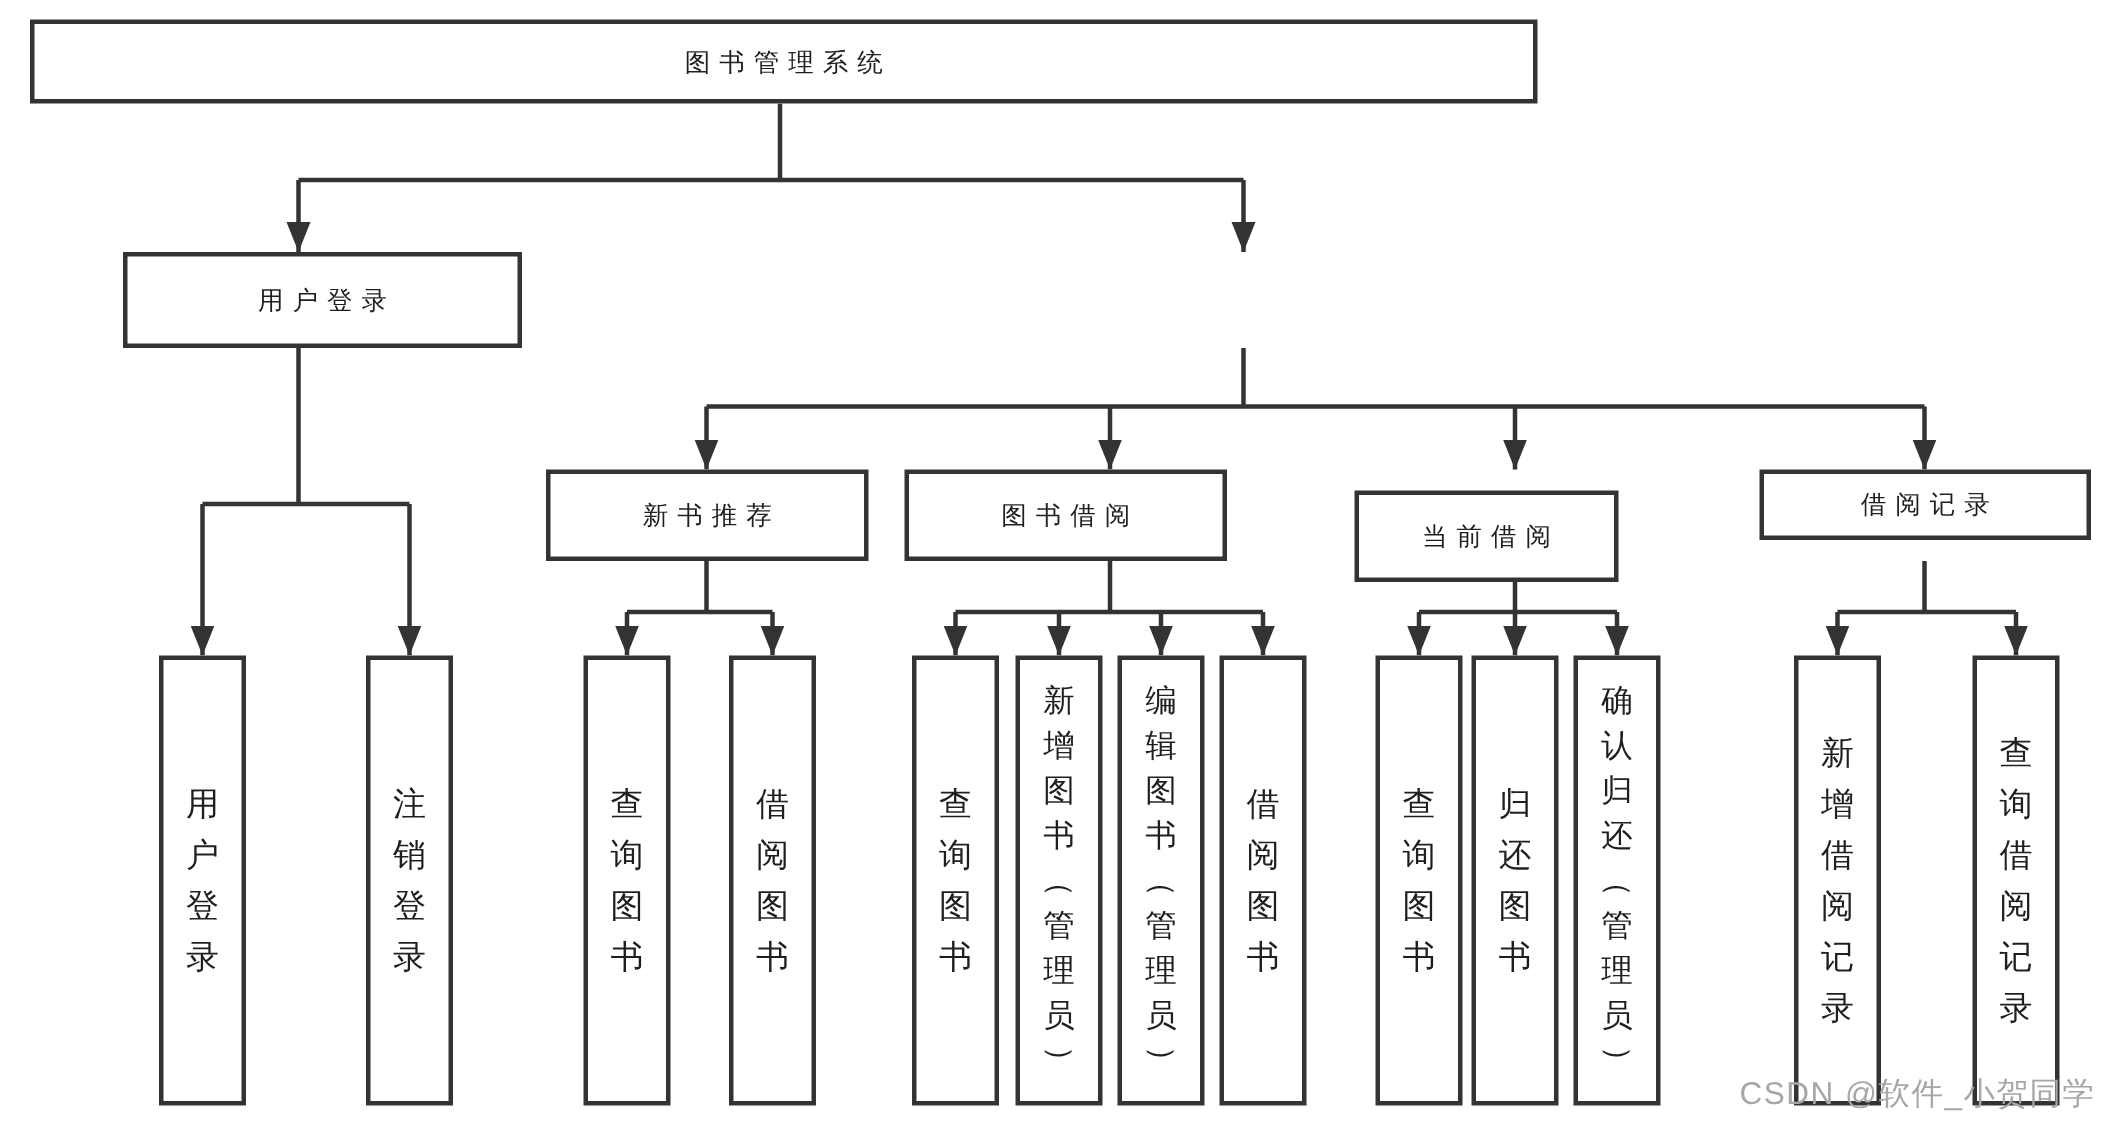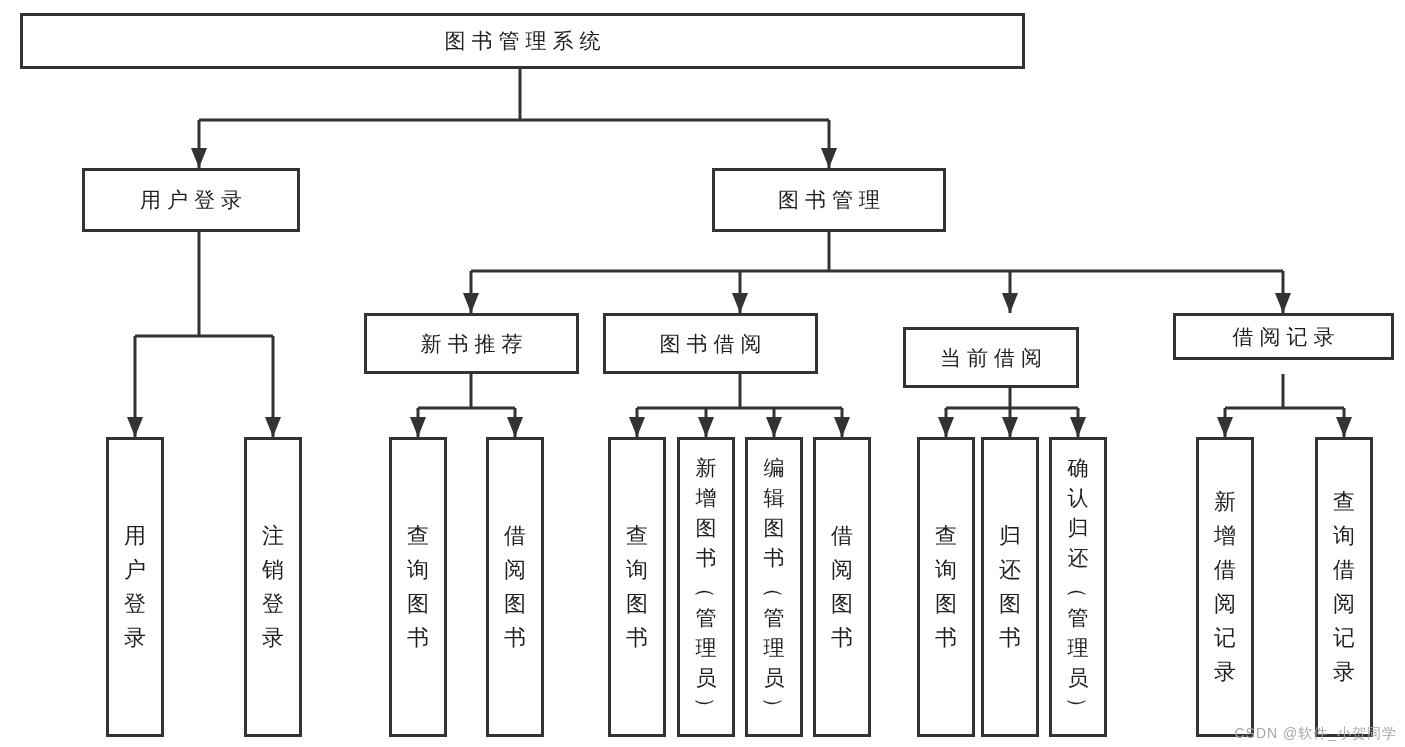--- a/index.html
+++ b/index.html
@@ -3,43 +3,43 @@
 <meta charset="utf-8">
 <style>
   html,body{margin:0;padding:0;background:#ffffff;}
   body{width:1405px;height:747px;overflow:hidden;
        font-family:"Liberation Sans","DejaVu Sans",sans-serif;}
   .stage{position:relative;width:1405px;height:747px;background:#ffffff;}
   svg.connectors{position:absolute;left:0;top:0;z-index:1;}
   .node{position:absolute;box-sizing:border-box;background:#ffffff;
         border:3px solid #333333;color:#1f1f1f;z-index:2;
         display:flex;align-items:center;justify-content:center;}
-  .hbox{font-size:21px;letter-spacing:6px;text-indent:6px;white-space:nowrap;font-family:Liberation Serif, serif;}
+  .hbox{font-size:17px;letter-spacing:6px;text-indent:6px;white-space:nowrap;font-family:Liberation Serif, serif;}
   .leaf{top:437px;width:58px;height:300px;flex-direction:column;
         font-size:22px;row-gap:12px;line-height:1;}
   .leaf.long{font-size:21px;row-gap:9px;}
   .leaf span{display:block;}
   .leaf span.rot{transform:rotate(90deg);}
   
   .n-root{left:20px;top:13px;width:1005px;height:56px;}
   
-  .n-userlogin{left:82px;top:168px;width:218px;height:64px;}
+  .n-userlogin{left:82px;top:168px;width:266px;height:64px;}
   .n-bookmgmt{left:712px;top:168px;width:234px;height:64px;}
   
   .n-newbook{left:364px;top:313px;width:215px;height:61px;}
   .n-borrowing{left:603px;top:313px;width:215px;height:61px;}
   .n-current{left:903px;top:327px;width:176px;height:61px;text-align:center;}
   .n-records{left:1173px;top:313px;width:221px;height:47px;}
   
   .l1{left:106px;} .l2{left:244px;} .l3{left:389px;} .l4{left:486px;}
   .l5{left:608px;} .l6{left:677px;} .l7{left:745px;} .l8{left:813px;}
   .l9{left:917px;} .l10{left:981px;} .l11{left:1049px;}
   .l12{left:1196px;} .l13{left:1315px;}
   .watermark{position:absolute;right:8px;bottom:4px;z-index:5;
-             font-size:14px;color:#a6a6ab;letter-spacing:1px;margin-left:44px;}
+             font-size:21px;color:#a6a6ab;letter-spacing:1px;margin-left:44px;}
 </style>
 </head>
 <body>
 
 <div class="stage">
 
   <svg class="connectors" width="1405" height="747" viewBox="0 0 1405 747">
     <defs>
       <marker id="arr" markerUnits="userSpaceOnUse" markerWidth="22" markerHeight="18" refX="20" refY="8" orient="auto">
         <path d="M0,0 L0,16 L20,8 Z" fill="#333333"></path>
@@ -85,21 +85,20 @@
       <path d="M1283,374 V408"></path>
       <path d="M1225,408 H1344"></path>
       <path d="M1225,408 V437" marker-end="url(#arr)"></path>
       <path d="M1344,408 V437" marker-end="url(#arr)"></path>
     </g>
   </svg>
 
   <div class="node hbox n-root">图书管理系统</div>
 
   <div class="node hbox n-userlogin">用户登录</div>
-  <div class="node hbox n-bookmgmt">图书管理</div>
 
   <div class="node hbox n-newbook">新书推荐</div>
   <div class="node hbox n-borrowing">图书借阅</div>
   <div class="node hbox n-current">当前借阅</div>
   <div class="node hbox n-records">借阅记录</div>
 
   <div class="node leaf l1">
       <span>用</span>
       <span>户</span>
       <span>登</span>

